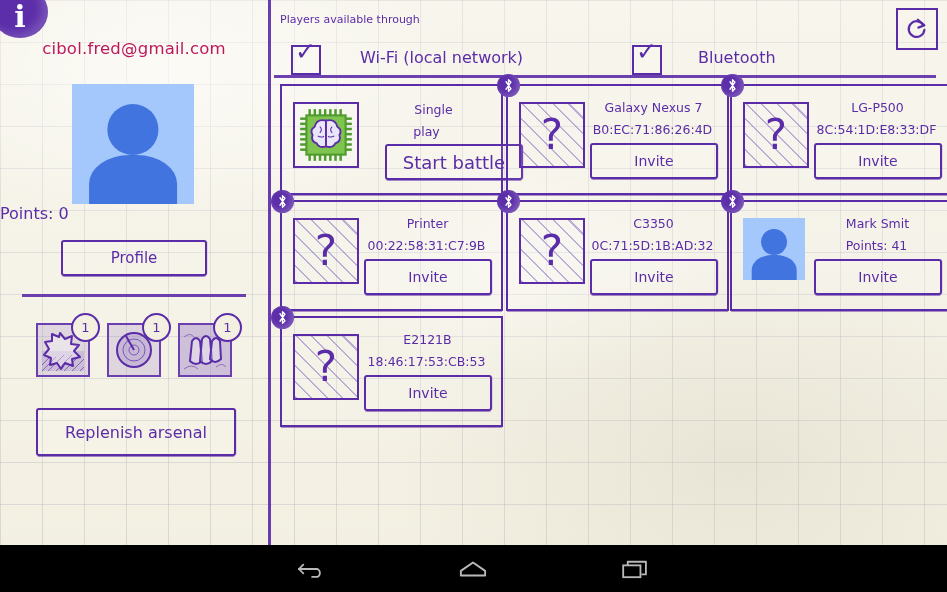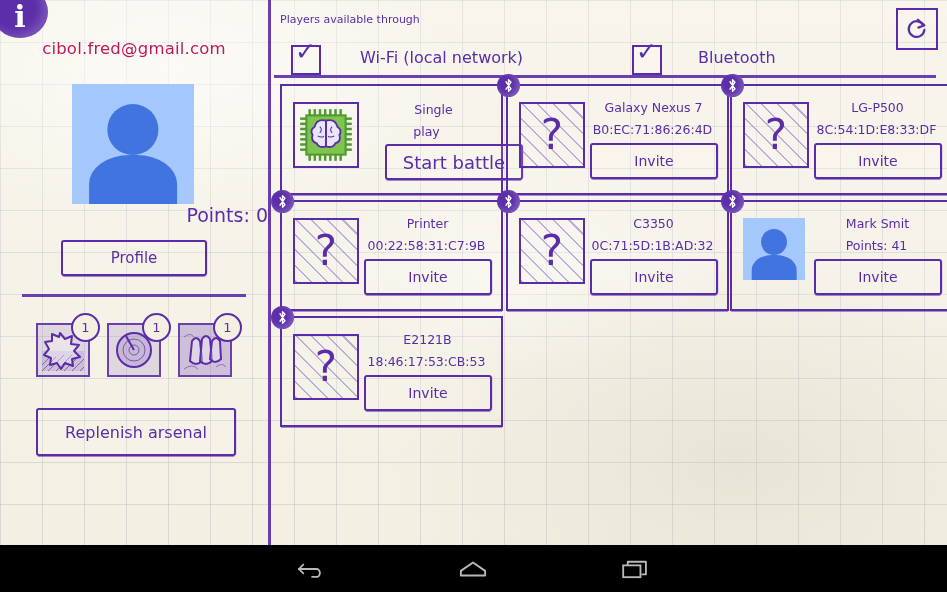--- a/index.html
+++ b/index.html
@@ -68,22 +68,22 @@
   .avatar-big{
     position:absolute;left:72px;top:84px;width:122px;height:120px;
     background:#a4c8fb;overflow:hidden;
   }
   .av-head{position:absolute;left:50%;top:17%;width:42%;height:42%;
     transform:translateX(-50%);background:#4274e0;border-radius:50%;}
   .av-body{position:absolute;left:50%;top:59%;width:72%;height:52%;
     transform:translateX(-50%);background:#4274e0;
     border-radius:46% 46% 0 0;}
   .points{
-    position:absolute;left:0;top:204px;width:268px;text-align:right;
-    color:#5b2ca8;font-size:19px;
+    position:absolute;left:0;top:204px;width:268px;text-align:left;
+    color:#5b2ca8;font-size:16px;
   }
   .btn{
     color:#5b2ca8;text-align:center;
     display:flex;align-items:center;justify-content:center;
     background:rgba(255,255,255,0.10);
     cursor:pointer;
   }
   .profile-btn{
     position:absolute;left:61px;top:240px;width:142px;height:32px;font-size:15px;text-align:center;
   }

